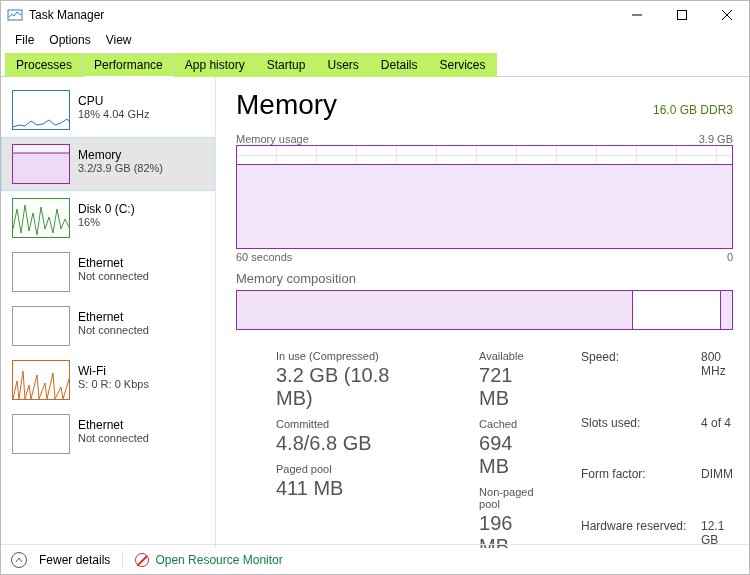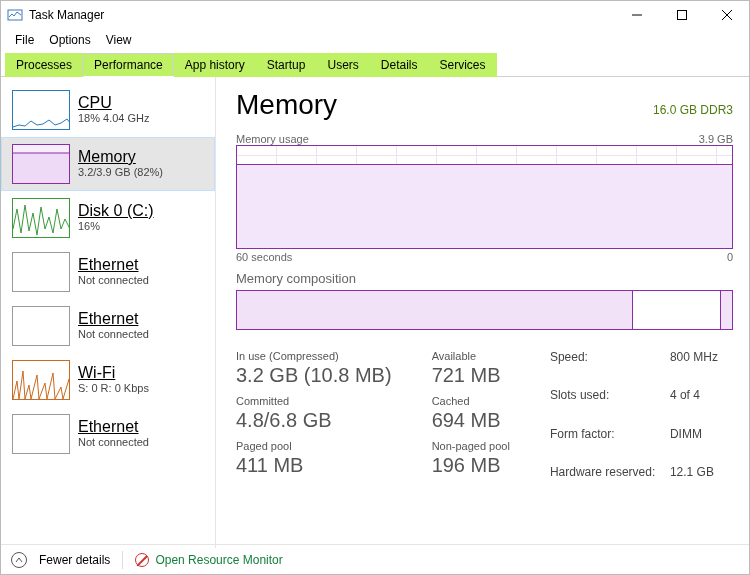--- a/index.html
+++ b/index.html
@@ -76,21 +76,21 @@
   .spark {
     width:58px; height:40px; border:1px solid #9a9a9a; background:#fff; position:relative; overflow:hidden;
     flex-shrink:0;
   }
   .spark.blue { border-color:#2a7ab9; }
   .spark.purple { border-color:#8a2da8; background:#f7eefb;}
   .spark.green { border-color:#3a9a3a; }
   .spark.orange { border-color:#c96a1e; }
   .spark.gray { border-color:#9a9a9a; }
   .side-label { display:flex; flex-direction:column; padding-top:4px;}
-  .side-label .name { font-size:16px;text-decoration:underline; }
+  .side-label .name { font-size:12px; }
   .side-label .sub { font-size:11px; color:#444; }
   
   .main {
     flex:1;
     padding: 8px 16px 8px 20px;
     overflow:hidden;
   }
   .main-header { display:flex; align-items:baseline; justify-content:space-between; }
   .main-header h1 { font-weight:400; font-size:28px; margin:4px 0 8px 0; }
   .main-header .right { font-size:12px; color:#4d7c0f; }
@@ -113,21 +113,21 @@
   .comp-label { font-size:13px; color:#666; margin-top:2px;}
   .comp {
     border:1px solid #8a2da8;
     height:40px; margin-top:4px; display:flex;
   }
   .comp .used { background:#f1e2f8; border-right:1px solid #8a2da8;}
   .comp .free { background:#fff; flex:1;}
   .comp .right-slab { width:12px; border-left:1px solid #8a2da8; background:#f1e2f8;}
   
   .stats { display:flex; gap:40px; margin-top:20px;}
-  .statcol { display:flex; flex-direction:column; gap:2px;}
+  .statcol { display:flex; flex-direction:column; gap:2px;margin-left:40px;}
   .stat-label { font-size:11px; color:#555; }
   .stat-value { font-size:20px; color:#555; margin-bottom:6px;}
   .kv { display:grid; grid-template-columns:120px auto; row-gap:20px; font-size:12px; color:#444;}
   
   .footer {
     position:absolute; left:0; right:0; bottom:0;
     height:30px;
     border-top:1px solid #e5e5e5;
     display:flex; align-items:center;
     padding:0 10px;

